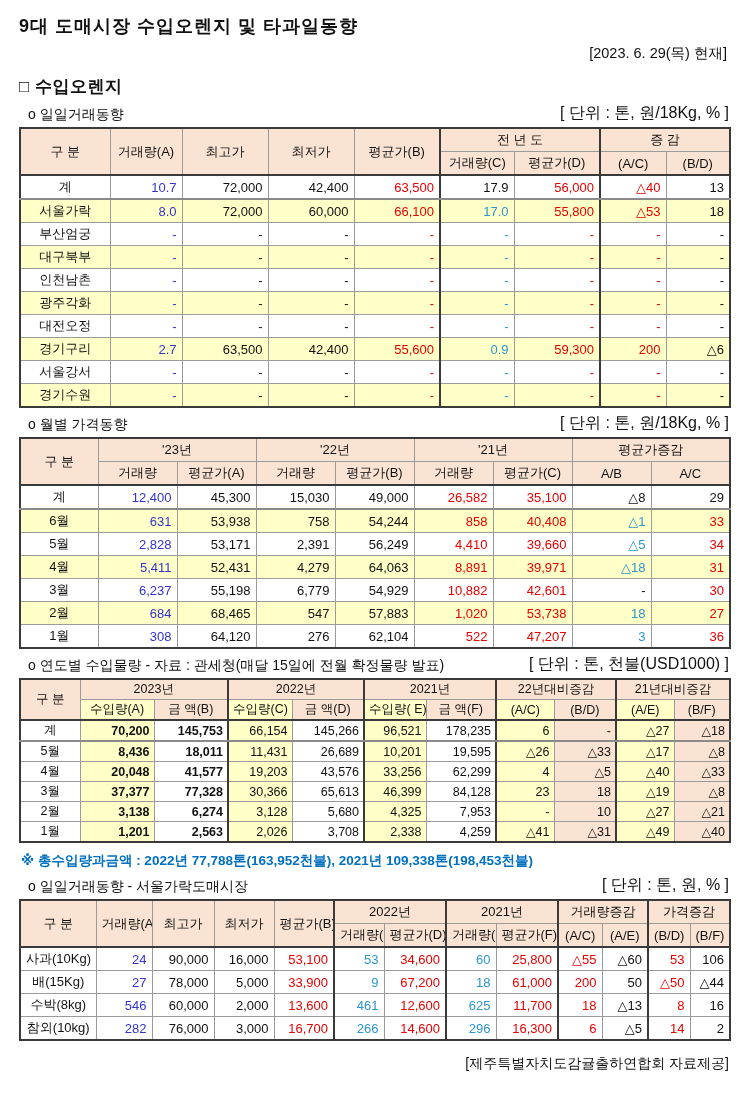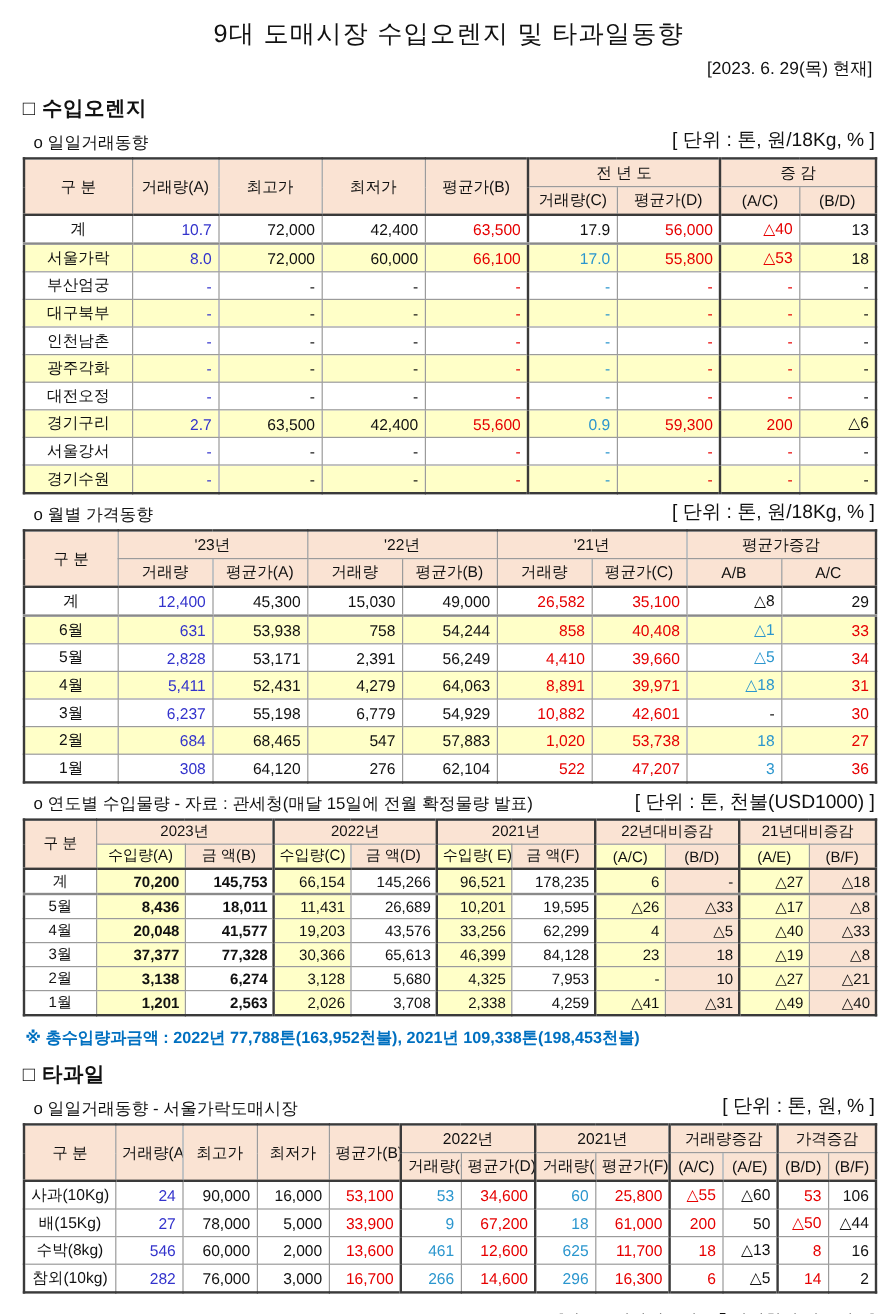--- a/index.html
+++ b/index.html
@@ -2,21 +2,21 @@
 <html><head>
 <meta charset="utf-8">
 <style>
   :root{
     --peach:#fae3d3; --yellow:#ffffc8; --blue:#3333cc; --cyan:#2b96ce;
     --red:#e60000; --noteblue:#0070c0; --line:#9b9b9b; --heavy:#3a3a3a;
   }
   *{box-sizing:border-box;}
   body{margin:0;background:#ffffff;color:#111;font-family:"Liberation Sans","DejaVu Sans",sans-serif;}
   .page{width:747px;padding:6px 18px 16px 19px;}
-  .title{font-size:21px;font-weight:normal;text-align:center;letter-spacing:1px;margin:8px 0 6px;}
+  .title{font-size:18px;font-weight:bold;text-align:left;letter-spacing:1px;margin:8px 0 6px;}
   .date-line{text-align:right;font-size:14.5px;margin:0 2px 12px;}
   .sec-head{font-size:17px;font-weight:bold;margin:10px 0 2px;letter-spacing:.5px;}
   .sub-line{display:flex;justify-content:space-between;align-items:flex-end;font-size:14px;margin:5px 0 3px;padding-left:9px;}
   .sub-line .unit{font-size:16px;color:#111;}
   table.tbl{border-collapse:collapse;table-layout:fixed;width:710px;border:2px solid var(--heavy);font-size:13px;margin:0;}
   .tbl th,.tbl td{border:1px solid var(--line);padding:2px 5px;height:20px;white-space:nowrap;overflow:hidden;}
   .tbl th{background:var(--peach);font-weight:normal;text-align:center;}
   .tbl tbody tr:first-child td{border-top:2px solid var(--heavy);}
   .tbl td{text-align:right;background:#fff;}
   .tbl td.lbl{text-align:center;}
@@ -426,21 +426,20 @@
           <td class="bg-y bl2">△41</td>
           <td class="bg-p">△31</td>
           <td class="bg-y bl2">△49</td>
           <td class="bg-p">△40</td>
         </tr>
       </tbody>
     </table>
 
   <div class="note">※  총수입량과금액 : 2022년 77,788톤(163,952천불),  2021년 109,338톤(198,453천불)</div>
 
-  <div class="sec-head">□ 타과일</div>
 
   <div class="sub-line">
     <span>o  일일거래동향 - 서울가락도매시장</span>
     <span class="unit">[ 단위 : 톤, 원, % ]</span>
   </div>
   <table class="tbl t4" id="t4">
       <colgroup>
         <col style="width: 76px;">
         <col style="width: 56px;">
         <col style="width: 62px;">

